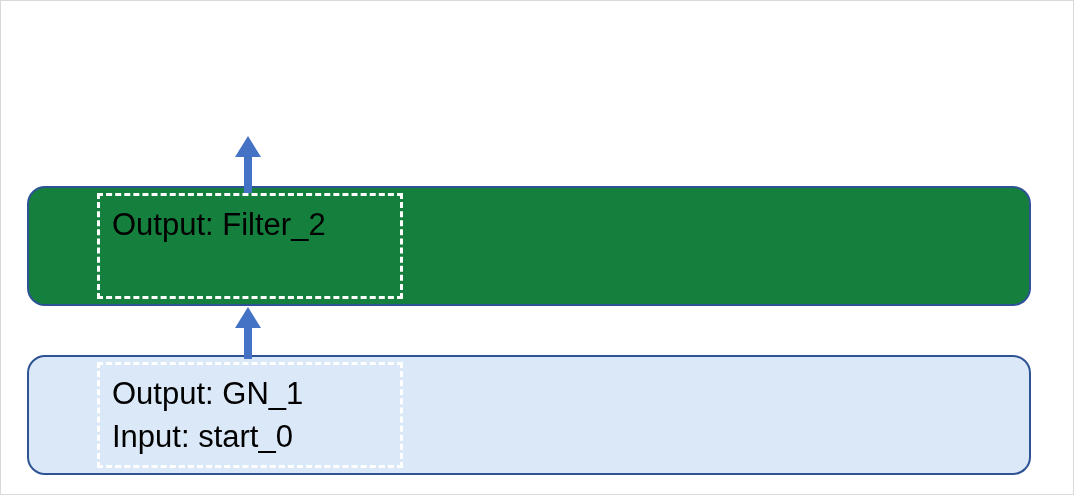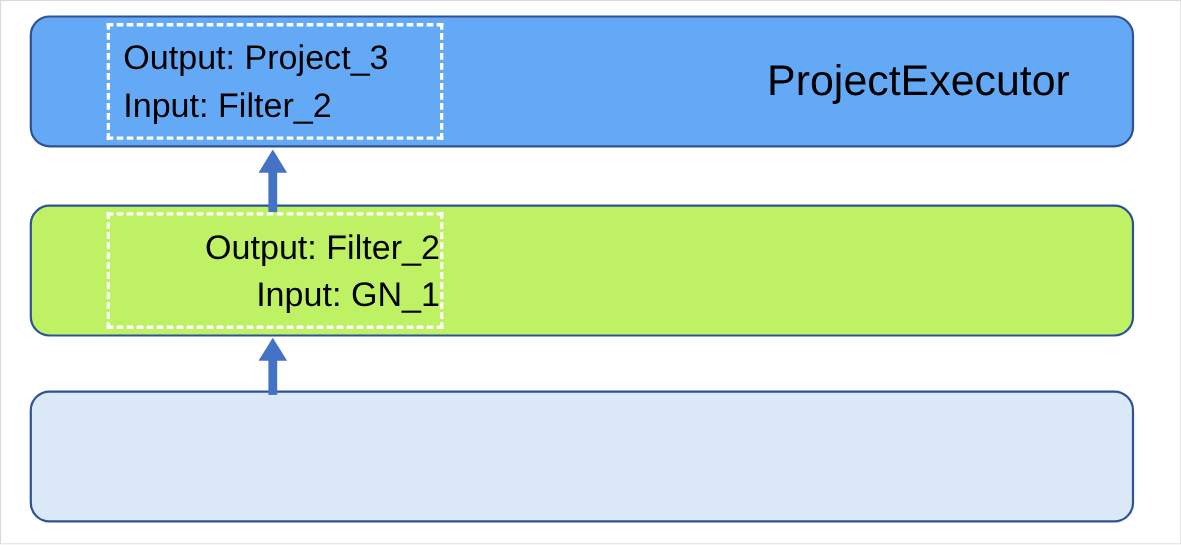--- a/index.html
+++ b/index.html
@@ -57,36 +57,32 @@
     display: block;
   }
   .arrow-1 { top: 135px; height: 57px; }
   .arrow-2 { top: 306px; height: 52px; }
 </style>
 </head>
 <body>
 
 <div class="canvas">
 
-  <div class="node node-1" style="background-color: rgb(100, 169, 245);">
-    <div class="io-box">
-      <span class="io-line">Output: Project_3</span>
-      <span class="io-line">Input: Filter_2</span>
-    </div>
-    <span class="executor-name">ProjectExecutor</span>
-  </div>
 
-  <div class="node node-2" style="background-color: #bef264; text-align: right;">
+  <div class="node node-2" style="background-color: #15803d;">
     <div class="io-box">
       <span class="io-line">Output: Filter_2</span>
-      <span class="io-line">Input: GN_1</span>
     </div>
   </div>
 
   <div class="node node-3" style="background-color: rgb(219, 232, 248);">
+    <div class="io-box">
+      <span class="io-line">Output: GN_1</span>
+      <span class="io-line">Input: start_0</span>
+    </div>
   </div>
 
   <svg class="arrow arrow-1" viewBox="0 0 26 57" width="26" height="57" xmlns="http://www.w3.org/2000/svg">
     <polygon points="13,0 26,21 0,21" fill="#4472c4"></polygon>
     <rect x="9" y="19" width="8" height="38" fill="#4472c4"></rect>
   </svg>
 
   <svg class="arrow arrow-2" viewBox="0 0 26 52" width="26" height="52" xmlns="http://www.w3.org/2000/svg">
     <polygon points="13,0 26,21 0,21" fill="#4472c4"></polygon>
     <rect x="9" y="19" width="8" height="33" fill="#4472c4"></rect>

